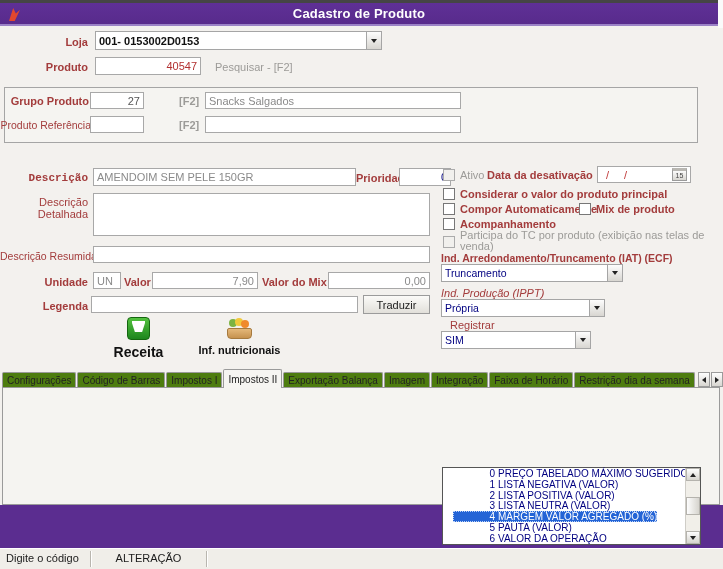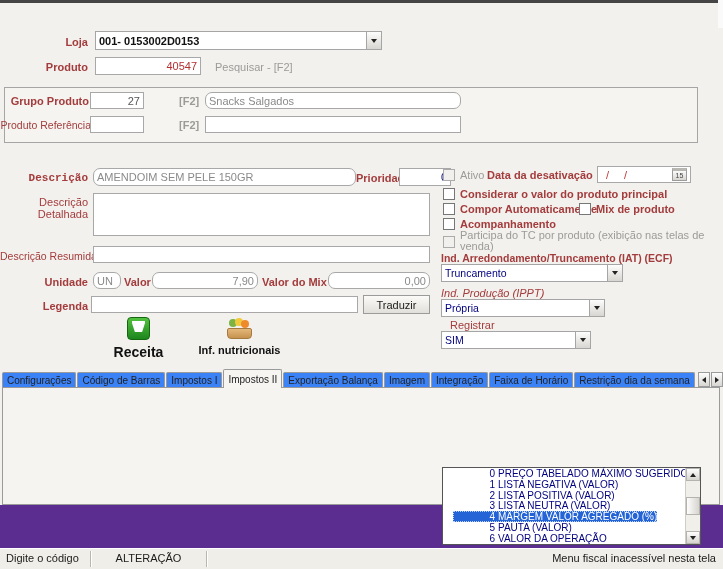--- a/index.html
+++ b/index.html
@@ -15,37 +15,37 @@
   .logo{ position:absolute; left:9px; top:5px; width:11px; height:13px; background:#E2472E; clip-path:polygon(0 100%, 38% 0, 62% 42%, 100% 14%, 52% 100%); }
   .rightstrip{ left:718px; top:0; width:5px; height:28px; background:#FAFAFA; }
 
   
   .lbl{ position:absolute; font-size:11px; color:#A33C3C; white-space:nowrap; }
   .lblb{ font-weight:bold; }
   .ra{ text-align:right; }
   .gray{ color:#9C9B98; }
   .inp{ position:absolute; background:#fff; border:1px solid #A8A8A8; font-size:11px; color:#222; display:flex; align-items:center; padding:0 3px; overflow:hidden; white-space:nowrap; }
   .inp.r{ justify-content:flex-end;padding-left:47px; }
-  .inp.grayv{ color:#8A8A8A;border-radius:7px; }
+  .inp.grayv{ color:#8A8A8A; }
   .inp.redv{ color:#B23030; }
   .inp.navyv{ color:#000080; }
   .combo{ position:absolute; background:#fff; border:1px solid #A5A5A5; font-size:10.5px; color:#000080; display:flex; align-items:center; padding-left:3px; overflow:hidden; white-space:nowrap; }
   .cbtn{ margin-left:auto; align-self:stretch; width:15px; flex:0 0 15px; background:linear-gradient(#FDFDFD,#D8D6D1); border-left:1px solid #A5A5A5; display:flex; align-items:center; justify-content:center; }
   .tri-d{ width:0; height:0; border-left:3.5px solid transparent; border-right:3.5px solid transparent; border-top:4px solid #222; }
   .tri-u{ width:0; height:0; border-left:3.5px solid transparent; border-right:3.5px solid transparent; border-bottom:4px solid #222; }
   .tri-l{ width:0; height:0; border-top:3.5px solid transparent; border-bottom:3.5px solid transparent; border-right:4px solid #222; }
   .tri-r{ width:0; height:0; border-top:3.5px solid transparent; border-bottom:3.5px solid transparent; border-left:4px solid #222; }
   .cb{ position:absolute; width:12px; height:12px; background:#fff; border:1px solid #777; }
   .cb.dis{ background:#F1F0ED; border-color:#ABABAB; }
   .gbox{ position:absolute; border:1px solid #A5A5A5; background:#F5F4F1; }
   .btn{ position:absolute; background:linear-gradient(#FBFAF8,#E2E0DA); border:1px solid #9B9B9B; font-size:11px; color:#222; display:flex; align-items:center; justify-content:center; }
 
   
   .tabbar{ position:absolute; left:2px; top:369px; width:694px; height:19px; display:flex; overflow:hidden; align-items:flex-end; }
-  .tab{ height:16px; background:#3b82f6; border:1px solid #9A9A9A; border-bottom:none; border-radius:2px 2px 0 0; font-size:10px; color:#222; padding:0 4px; display:flex; align-items:center; white-space:nowrap; margin-right:1px; }
+  .tab{ height:16px; background:#4d7c0f; border:1px solid #9A9A9A; border-bottom:none; border-radius:2px 2px 0 0; font-size:10px; color:#222; padding:0 4px; display:flex; align-items:center; white-space:nowrap; margin-right:1px; }
   .tab.active{ height:19px; background:#F6F5F2; position:relative; z-index:5; font-size:10px; }
   .tabpanel{ position:absolute; left:2px; top:387px; width:718px; height:118px; border:1px solid #9A9A9A; background:#F5F4F1; z-index:1; }
   .tabarrow{ position:absolute; top:372px; width:12px; height:15px; background:linear-gradient(#FDFDFD,#D8D6D1); border:1px solid #9B9B9B; display:flex; align-items:center; justify-content:center; }
 
   
   .ddpop{ position:absolute; left:442px; top:467px; width:259px; height:78px; background:#fff; border:1px solid #555; z-index:20; }
   .dd-row{ height:10.8px; display:flex; align-items:center; font-size:10px; color:#000080; padding-left:10px; white-space:nowrap; }
   .dd-content{ display:flex; align-items:center; height:100%; }
   .dd-num{ width:42px; text-align:right; margin-right:3px; }
   .dd-row.sel .dd-content{ background:#2464D6; color:#fff; outline:1px dotted #BCD3F7; outline-offset:-1px; }
@@ -74,20 +74,24 @@
   .nutri-ic .f2{ position:absolute; left:9px; top:0; width:8px; height:8px; border-radius:50%; background:#F0C93C; }
   .nutri-ic .f3{ position:absolute; left:15px; top:2px; width:8px; height:8px; border-radius:50%; background:#EF8A2C; }
   .cal-btn{ margin-left:auto; width:15px; height:13px; flex:0 0 15px; background:linear-gradient(#FBFBFB,#D8D6D1); border:1px solid #9B9B9B; font-size:7px; color:#444; display:flex; align-items:center; justify-content:center; border-top:3px solid #B9B7B2; }
 </style>
 </head>
 <body>
 
 <div class="screen">
 
   <div class="abs topstrip"></div>
+  <div class="abs titlebar">
+    <span class="logo"></span>
+    <span class="title">Cadastro de Produto</span>
+  </div>
   <div class="abs rightstrip"></div>
 
   <span class="lbl lblb ra" style="left:20px;top:36px;width:68px;">Loja</span>
   <div class="combo" style="left:95px;top:31px;width:287px;height:19px;font-size:11px;color:#111;font-weight:bold;">
     <span>001- 0153002D0153</span>
     <span class="cbtn">
         <i class="tri-d"></i>
       </span>
   </div>
 
@@ -328,16 +332,15 @@
           <i class="tri-d"></i>
         </div>
     </div>
   </div>
 
   <div class="statusbar">
     <span class="abs" style="left:6px;top:3px;">Digite o código</span>
     <span class="sdiv" style="left:90px;"></span>
     <span class="abs" style="left:92px;top:3px;width:113px;text-align:center;">ALTERAÇÃO</span>
     <span class="sdiv" style="left:206px;"></span>
-    <span class="abs" style="right:7px;top:3px;">Menu fiscal inacessível nesta tela</span>
   </div>
 
 </div>
 
 </body></html>

